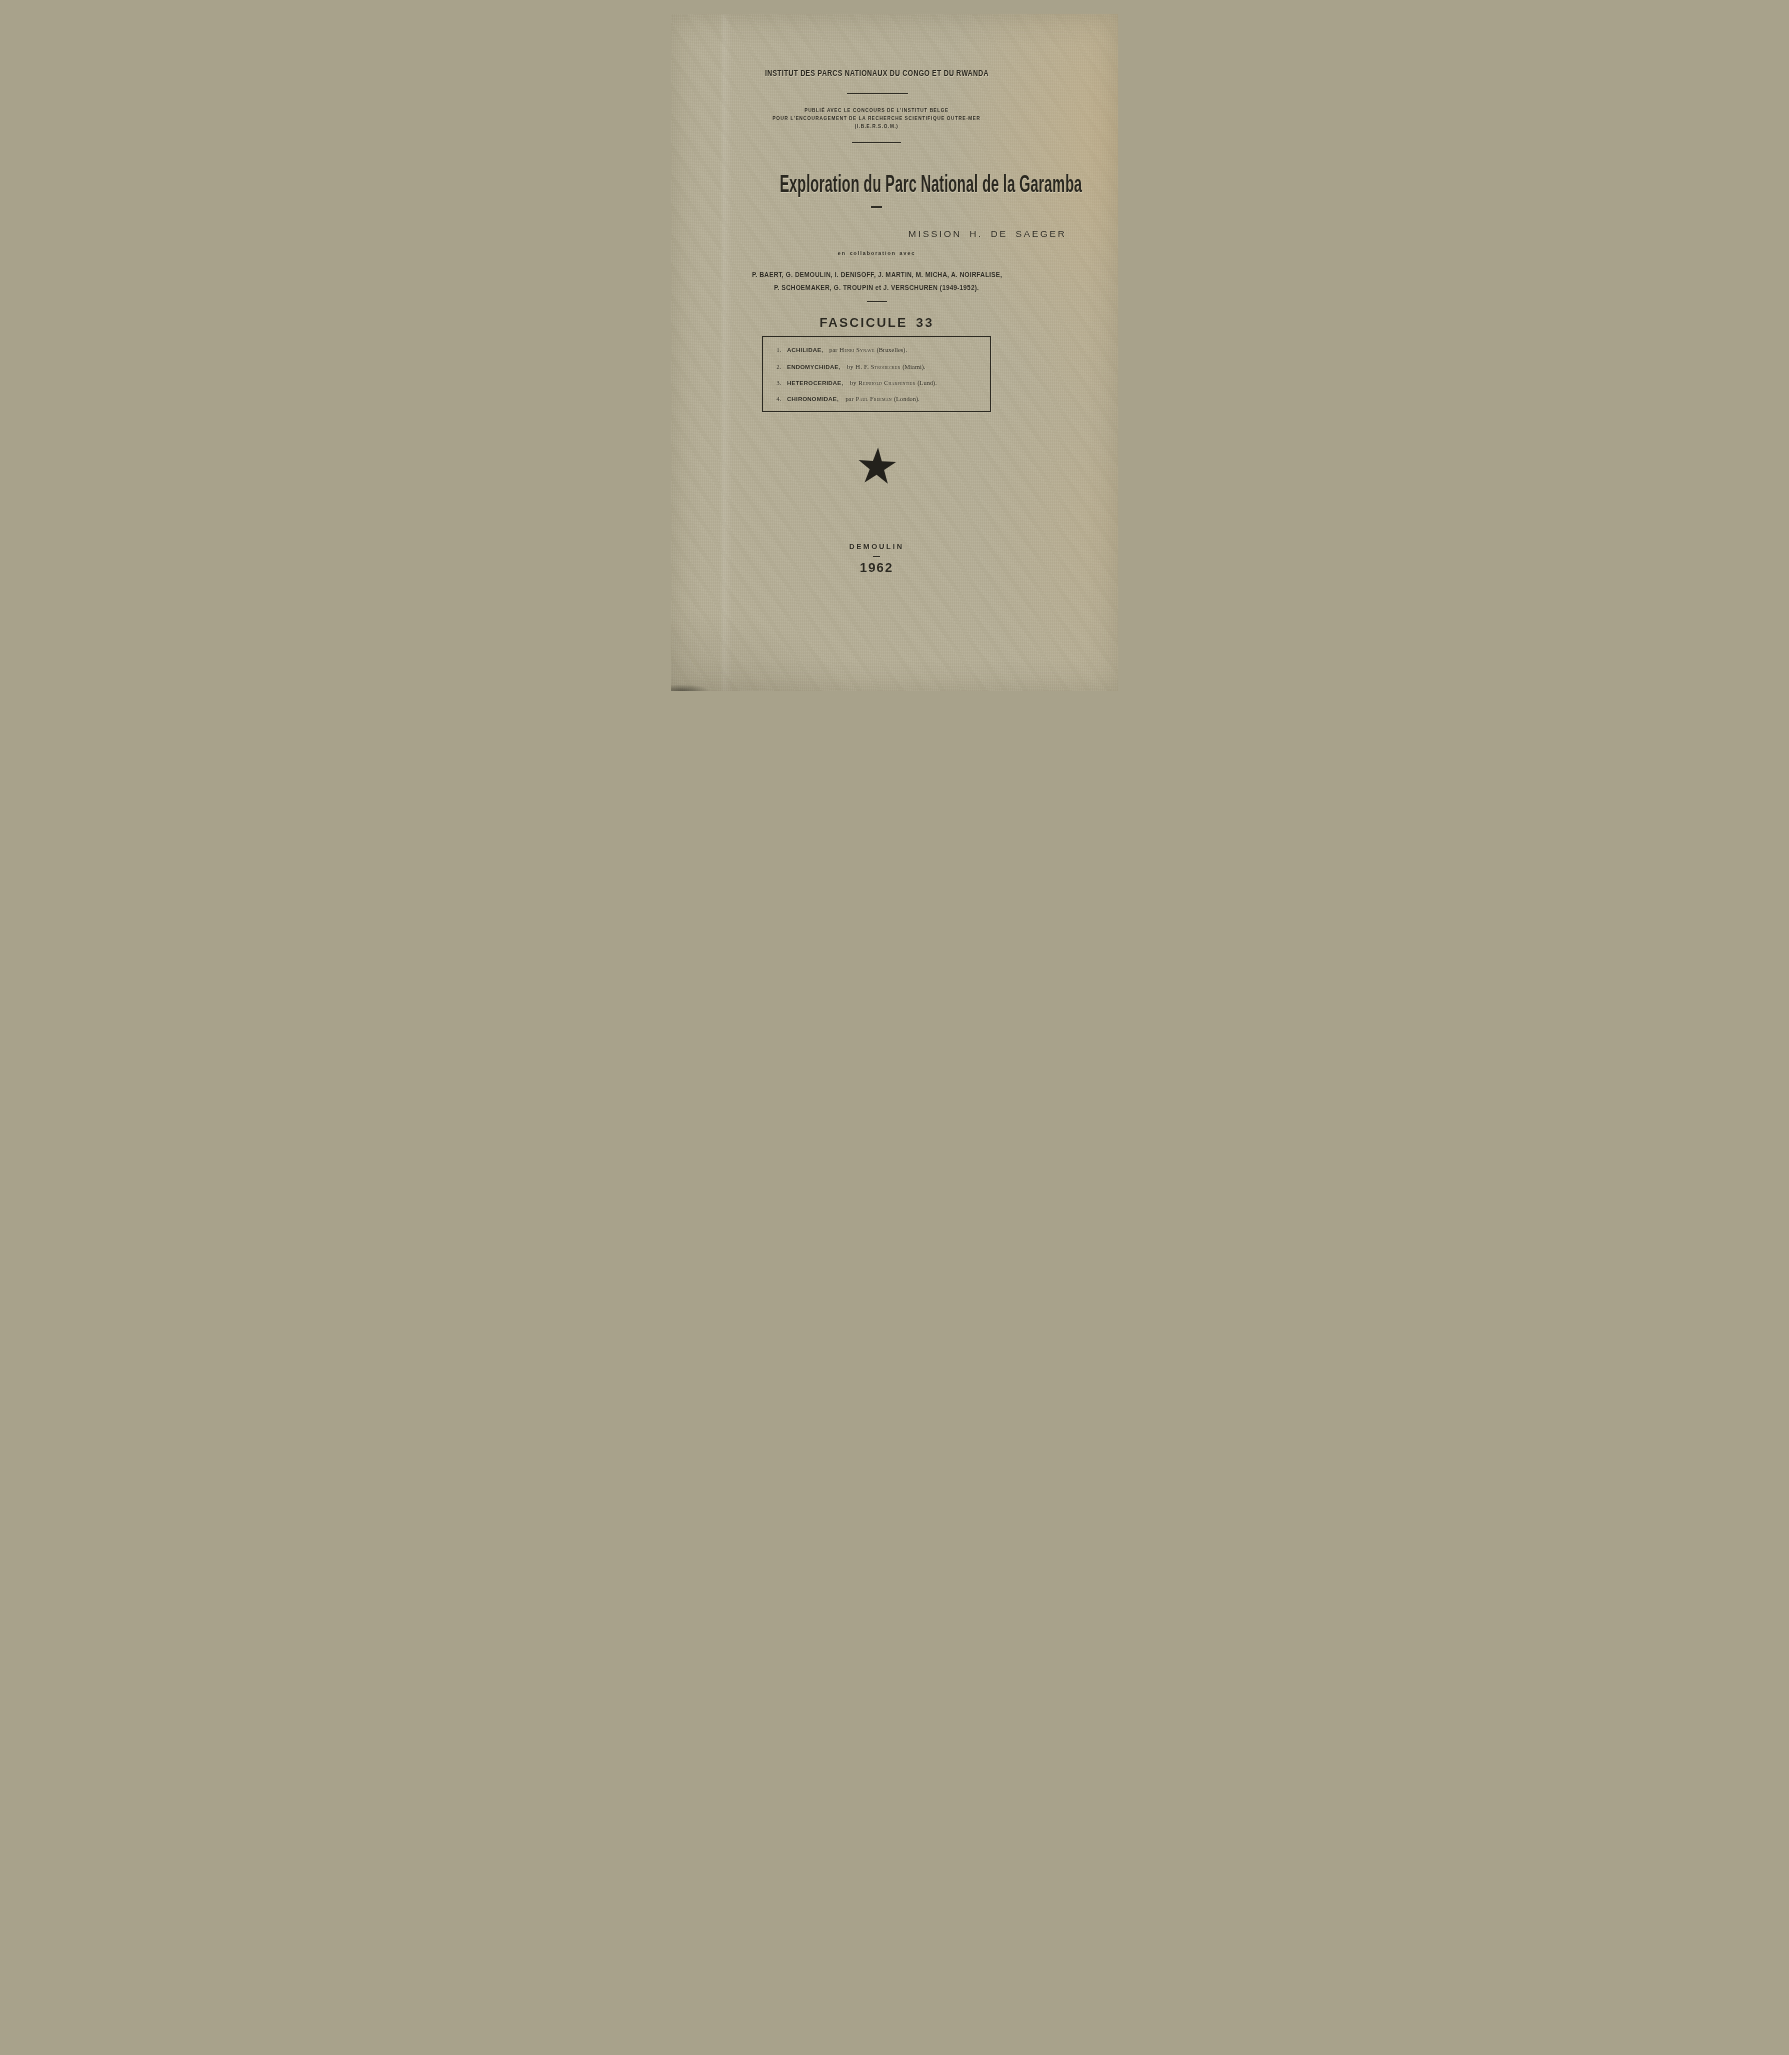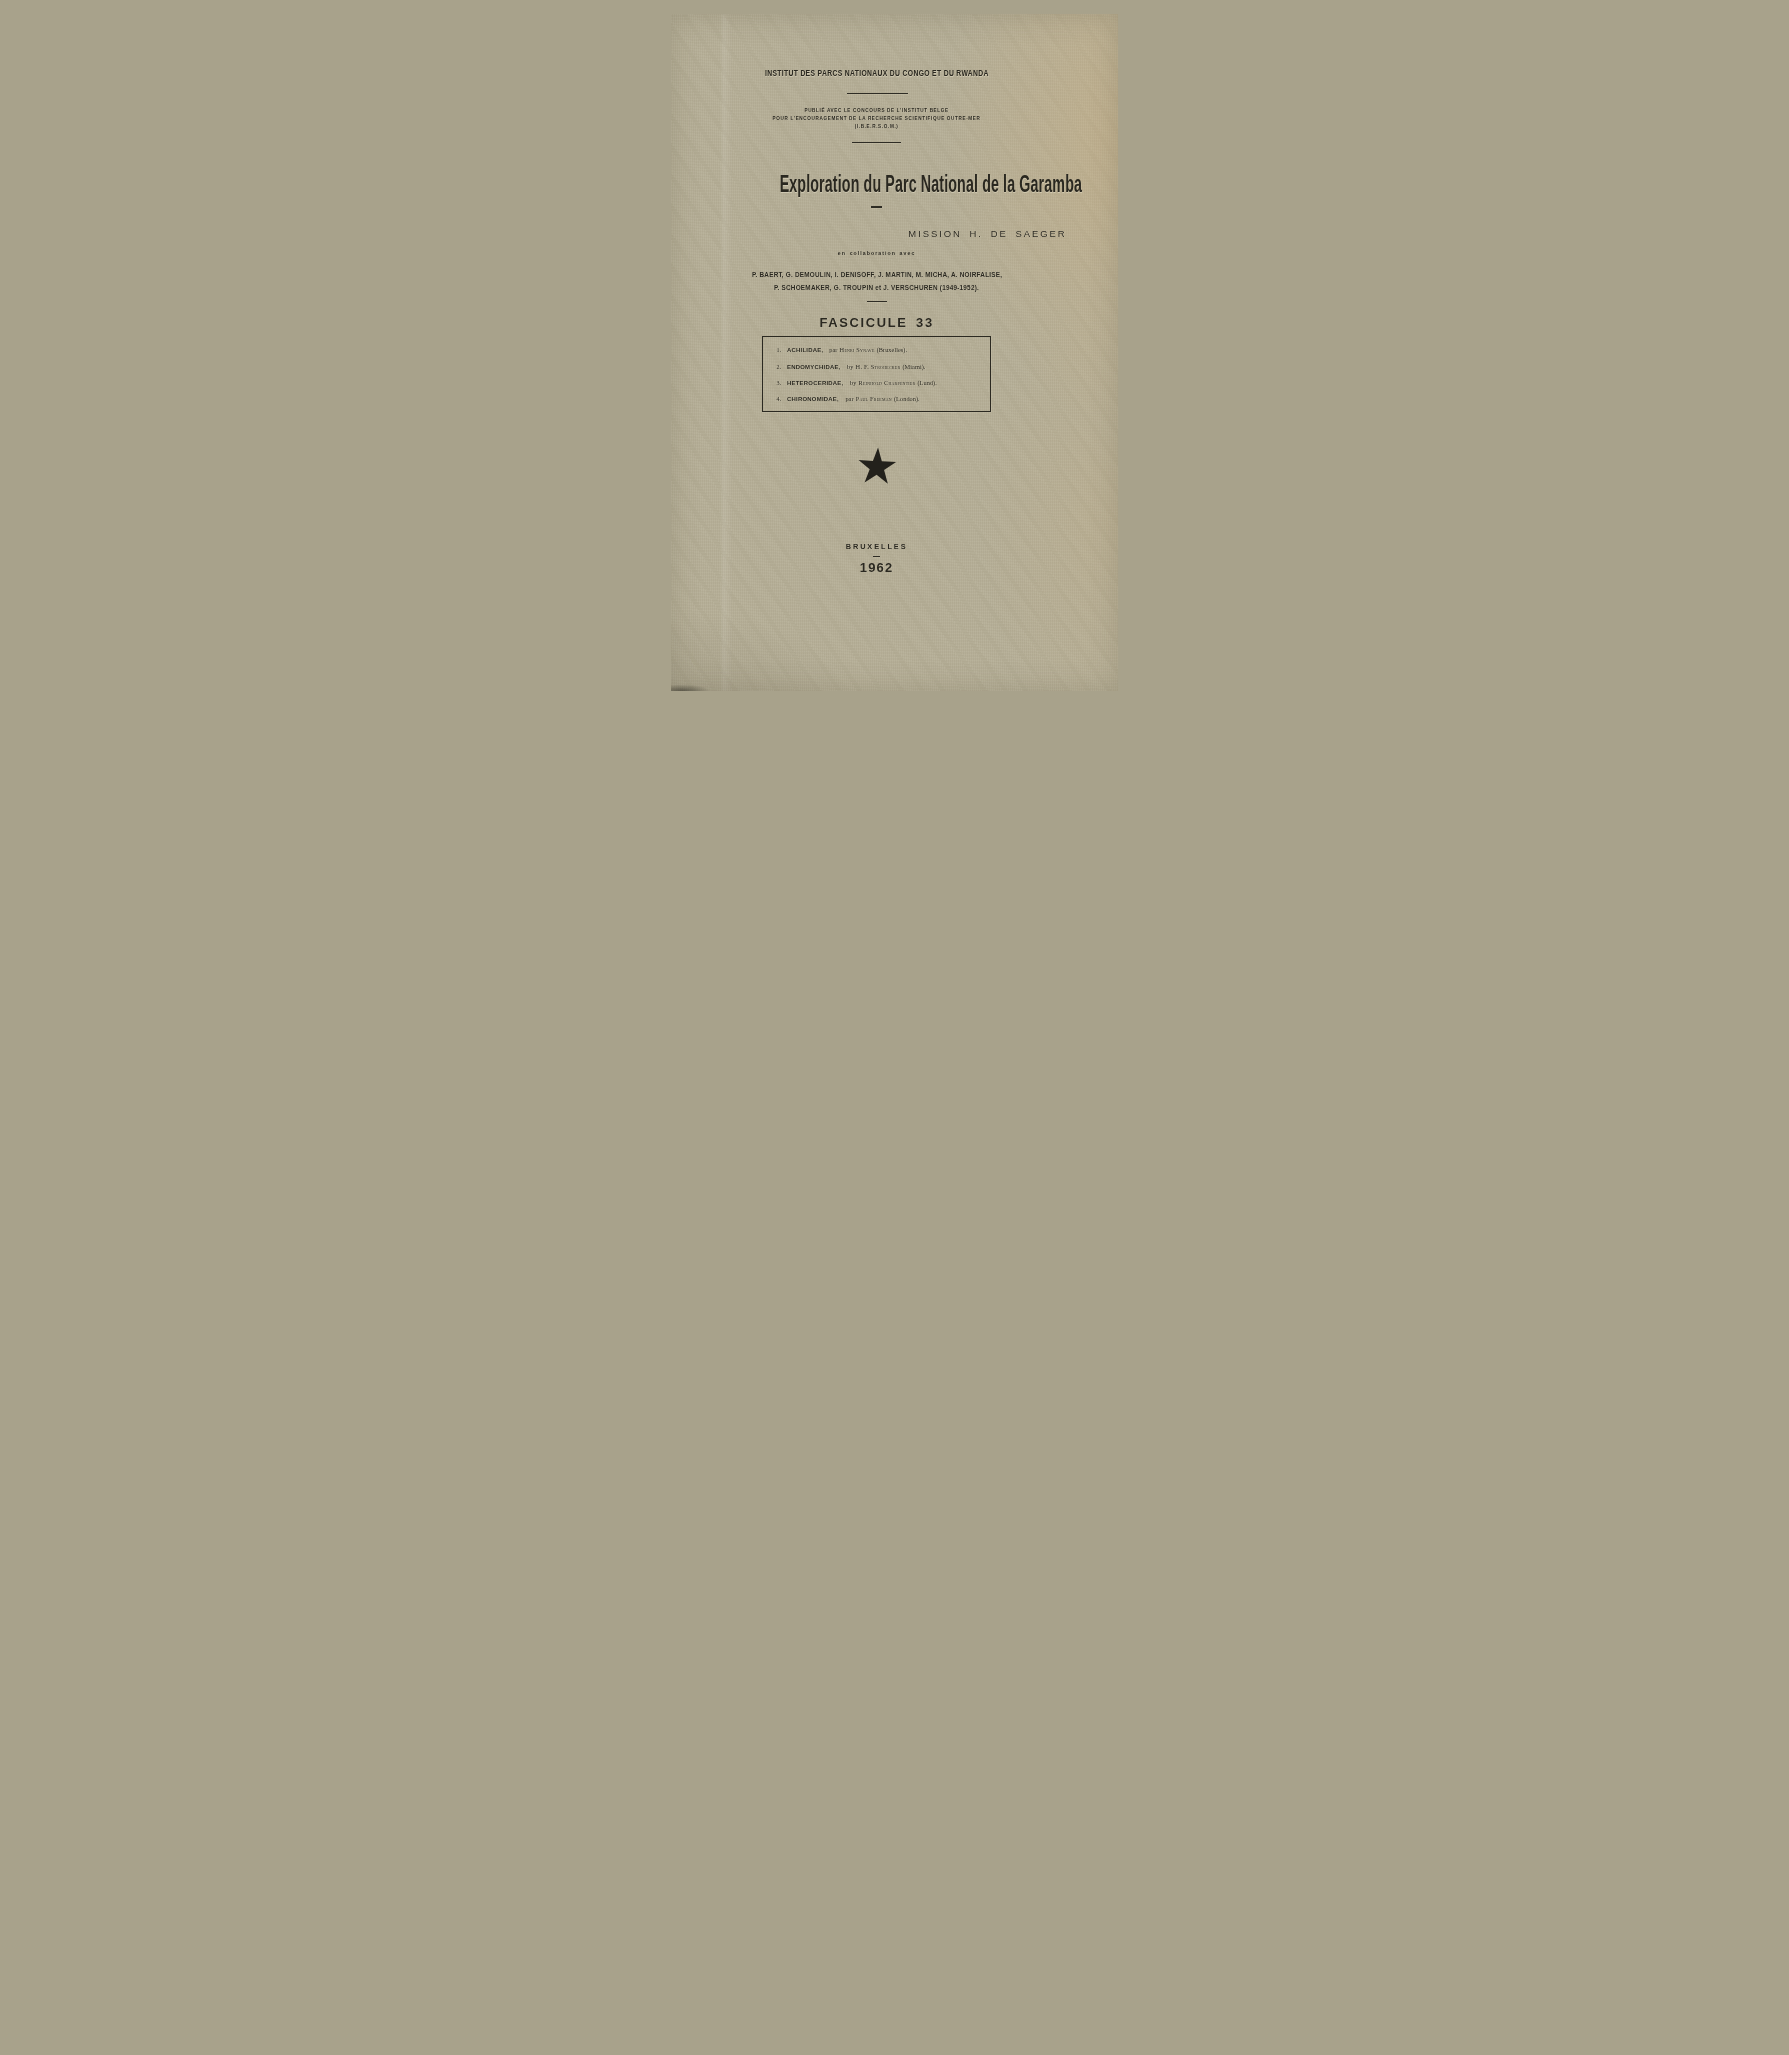--- a/index.html
+++ b/index.html
@@ -168,20 +168,20 @@
       </div>
       <div class="box-item ink">
         <span class="num">4.</span>
         <span class="family">CHIRONOMIDAE,</span>
         <span class="byline"><span class="by">par</span><span class="author">Paul Freeman</span><span class="place">(London).</span></span>
       </div>
     </div>
 
     <div class="star">★</div>
 
-    <div class="line city ink">BRUXELLES</div>
+    <div class="line city ink">DEMOULIN</div>
     <div class="divider divider-imprint"></div>
     <div class="line year ink">1962</div>
 
   </div>
   <div class="smudge"></div>
 </div>
 
 
 </body></html>

